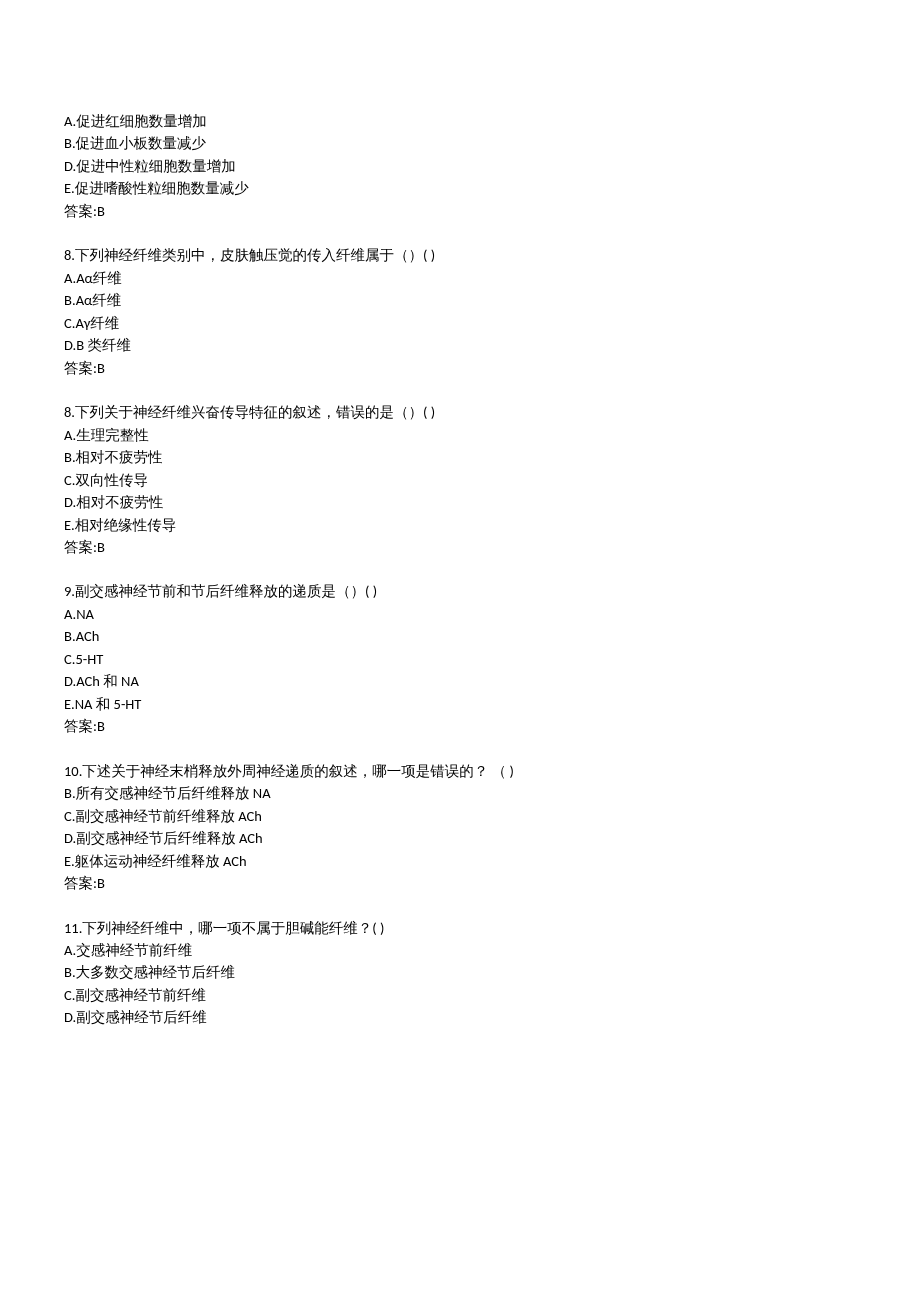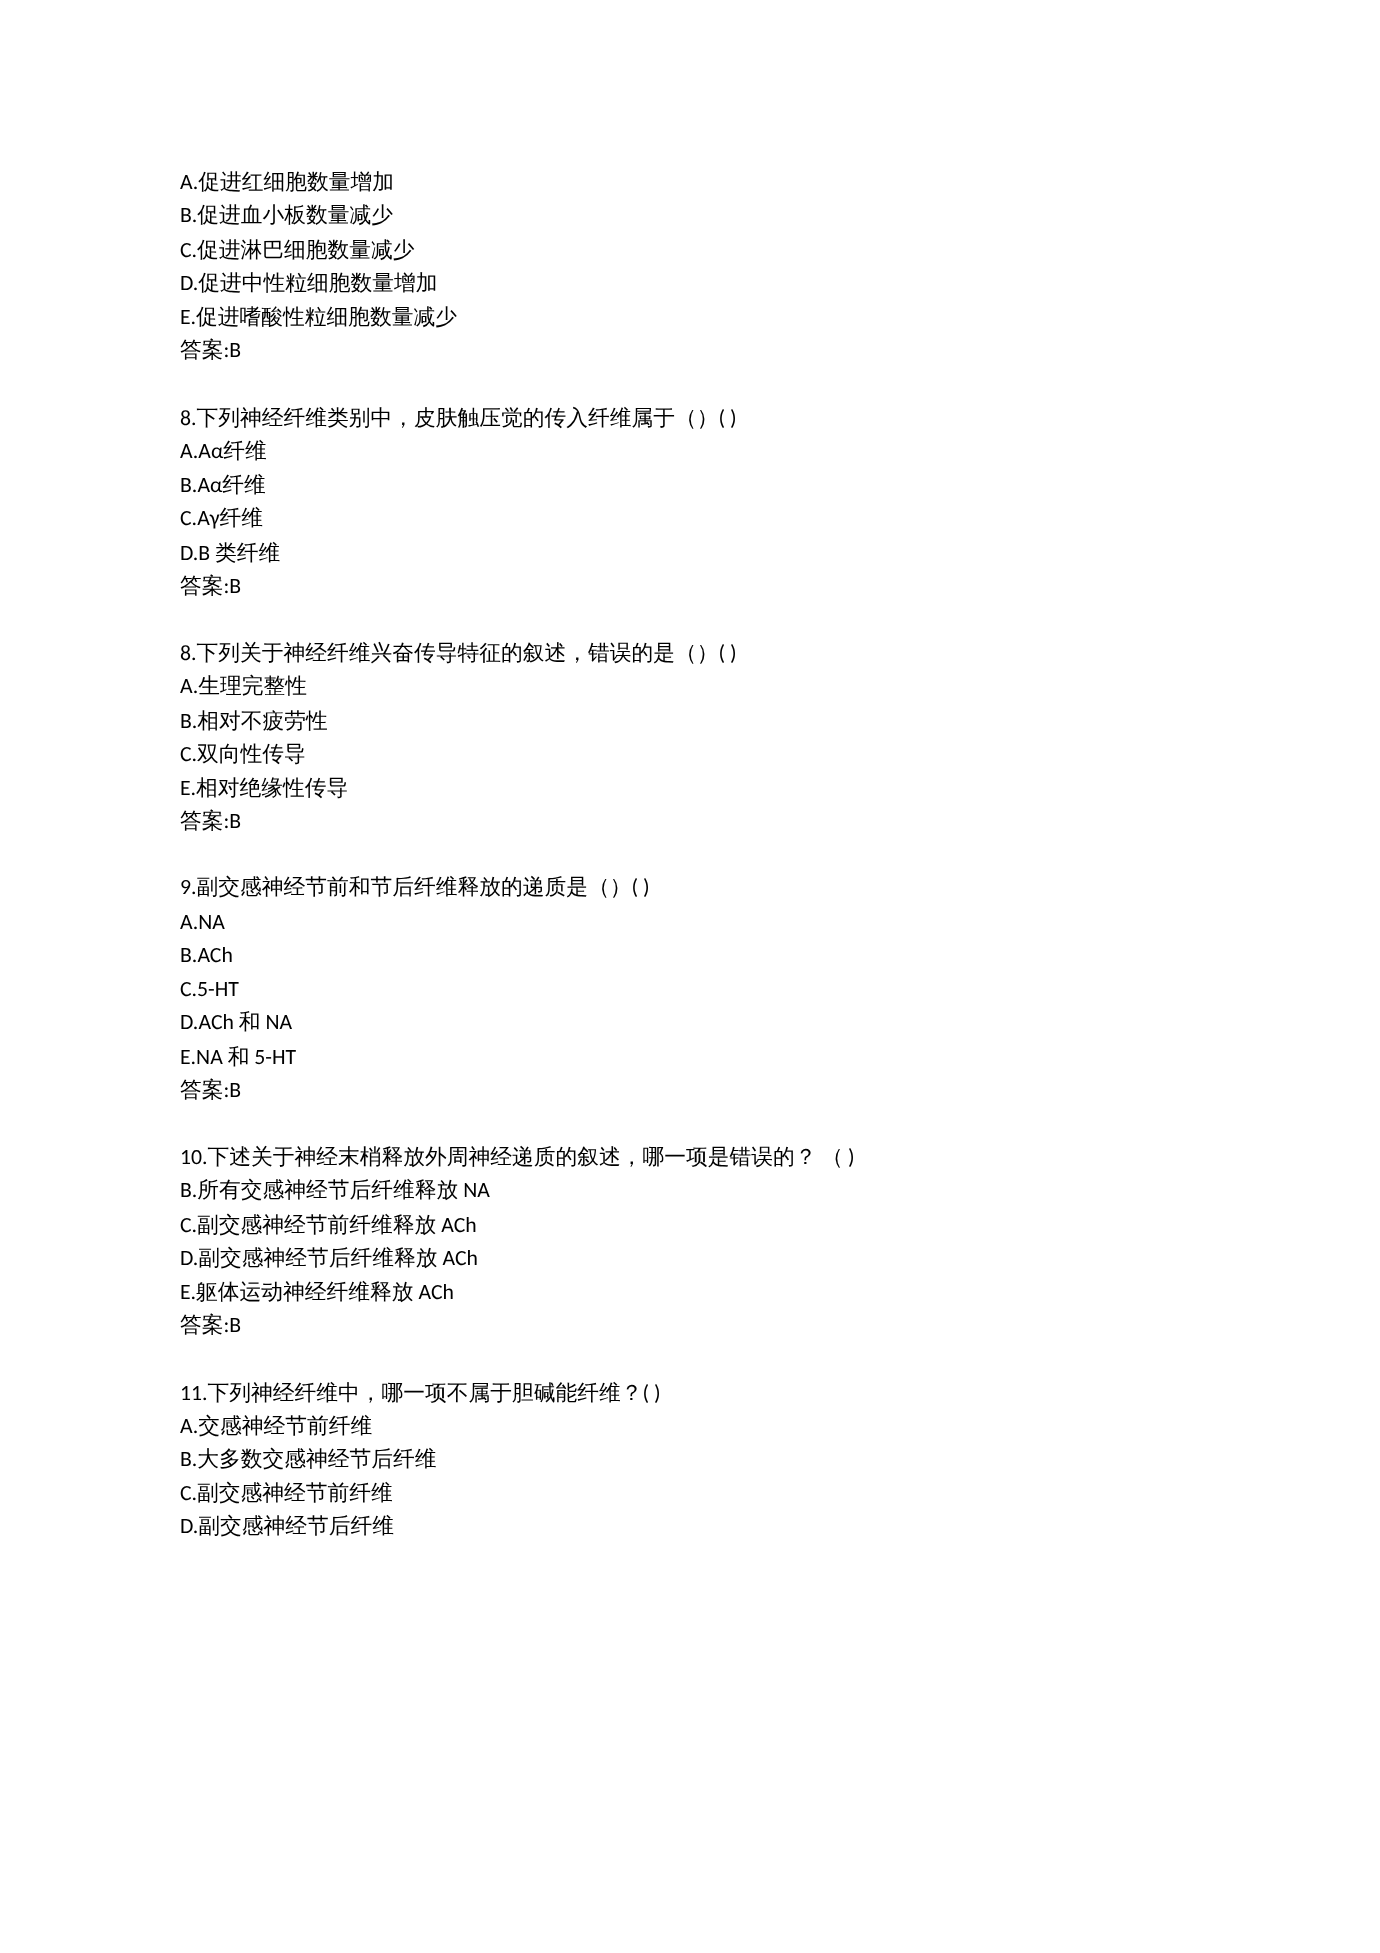--- a/index.html
+++ b/index.html
@@ -8,57 +8,57 @@
     background: #ffffff;
     font-family: "Microsoft YaHei", "SimSun", Calibri, Arial, sans-serif;
     font-size: 14.5px;
     color: #000000;
     line-height: 1.55;
   }
   .page {
     width: 891px;
     min-height: 1302px;
     box-sizing: border-box;
-    padding: 110px 120px 60px 120px;
+    padding: 110px 120px 60px 64px;
   }
   .block {
     margin-bottom: 22px;
   }
   .line {
     white-space: pre-wrap;
   }
 </style>
 </head>
 <body>
 
 <div class="page">
 
   <div class="block">
     <div class="line">A.促进红细胞数量增加</div>
     <div class="line">B.促进血小板数量减少</div>
-    <div class="line">C.促进淋巴细胞数量减少</div>
     <div class="line">D.促进中性粒细胞数量增加</div>
     <div class="line">E.促进嗜酸性粒细胞数量减少</div>
     <div class="line">答案:B</div>
   </div>
 
   <div class="block">
     <div class="line">8.下列神经纤维类别中，皮肤触压觉的传入纤维属于（）( )</div>
     <div class="line">A.Aα纤维</div>
     <div class="line">B.Aα纤维</div>
     <div class="line">C.Aγ纤维</div>
     <div class="line">D.B 类纤维</div>
     <div class="line">答案:B</div>
   </div>
 
   <div class="block">
     <div class="line">8.下列关于神经纤维兴奋传导特征的叙述，错误的是（）( )</div>
     <div class="line">A.生理完整性</div>
     <div class="line">B.相对不疲劳性</div>
     <div class="line">C.双向性传导</div>
+    <div class="line">D.相对不疲劳性</div>
     <div class="line">E.相对绝缘性传导</div>
     <div class="line">答案:B</div>
   </div>
 
   <div class="block">
     <div class="line">9.副交感神经节前和节后纤维释放的递质是（）( )</div>
     <div class="line">A.NA</div>
     <div class="line">B.ACh</div>
     <div class="line">C.5-HT</div>
     <div class="line">D.ACh 和 NA</div>

